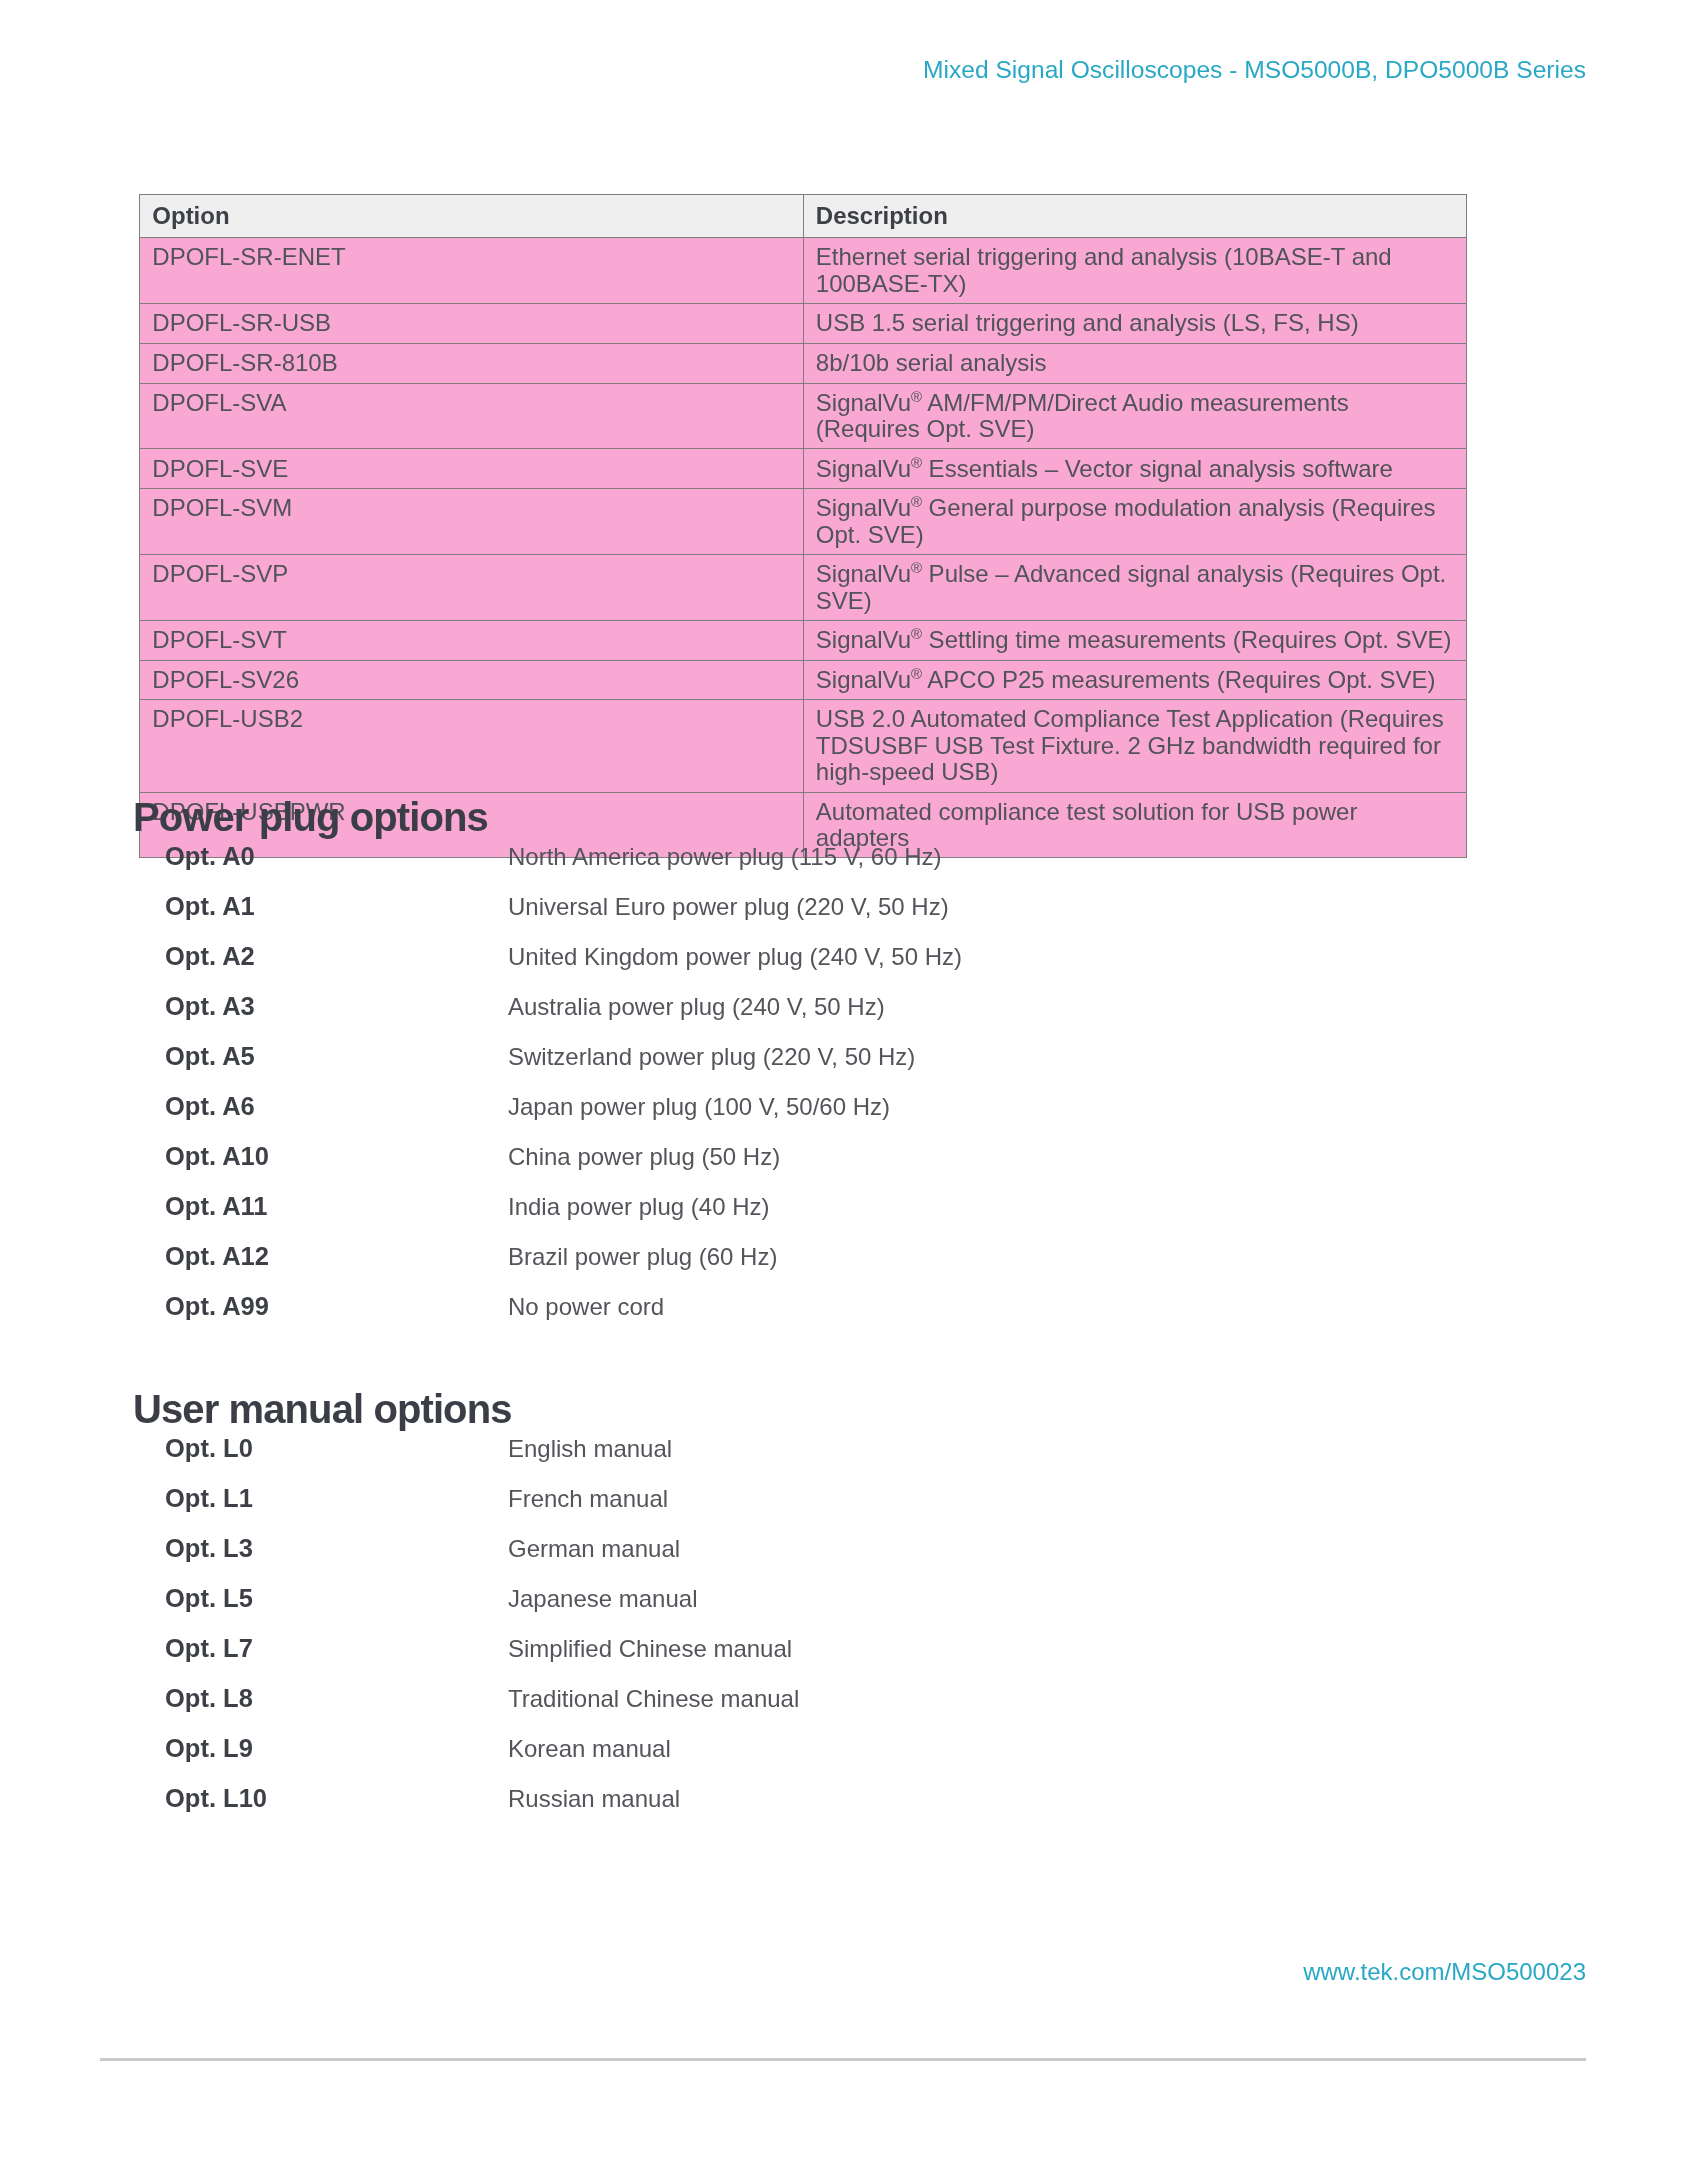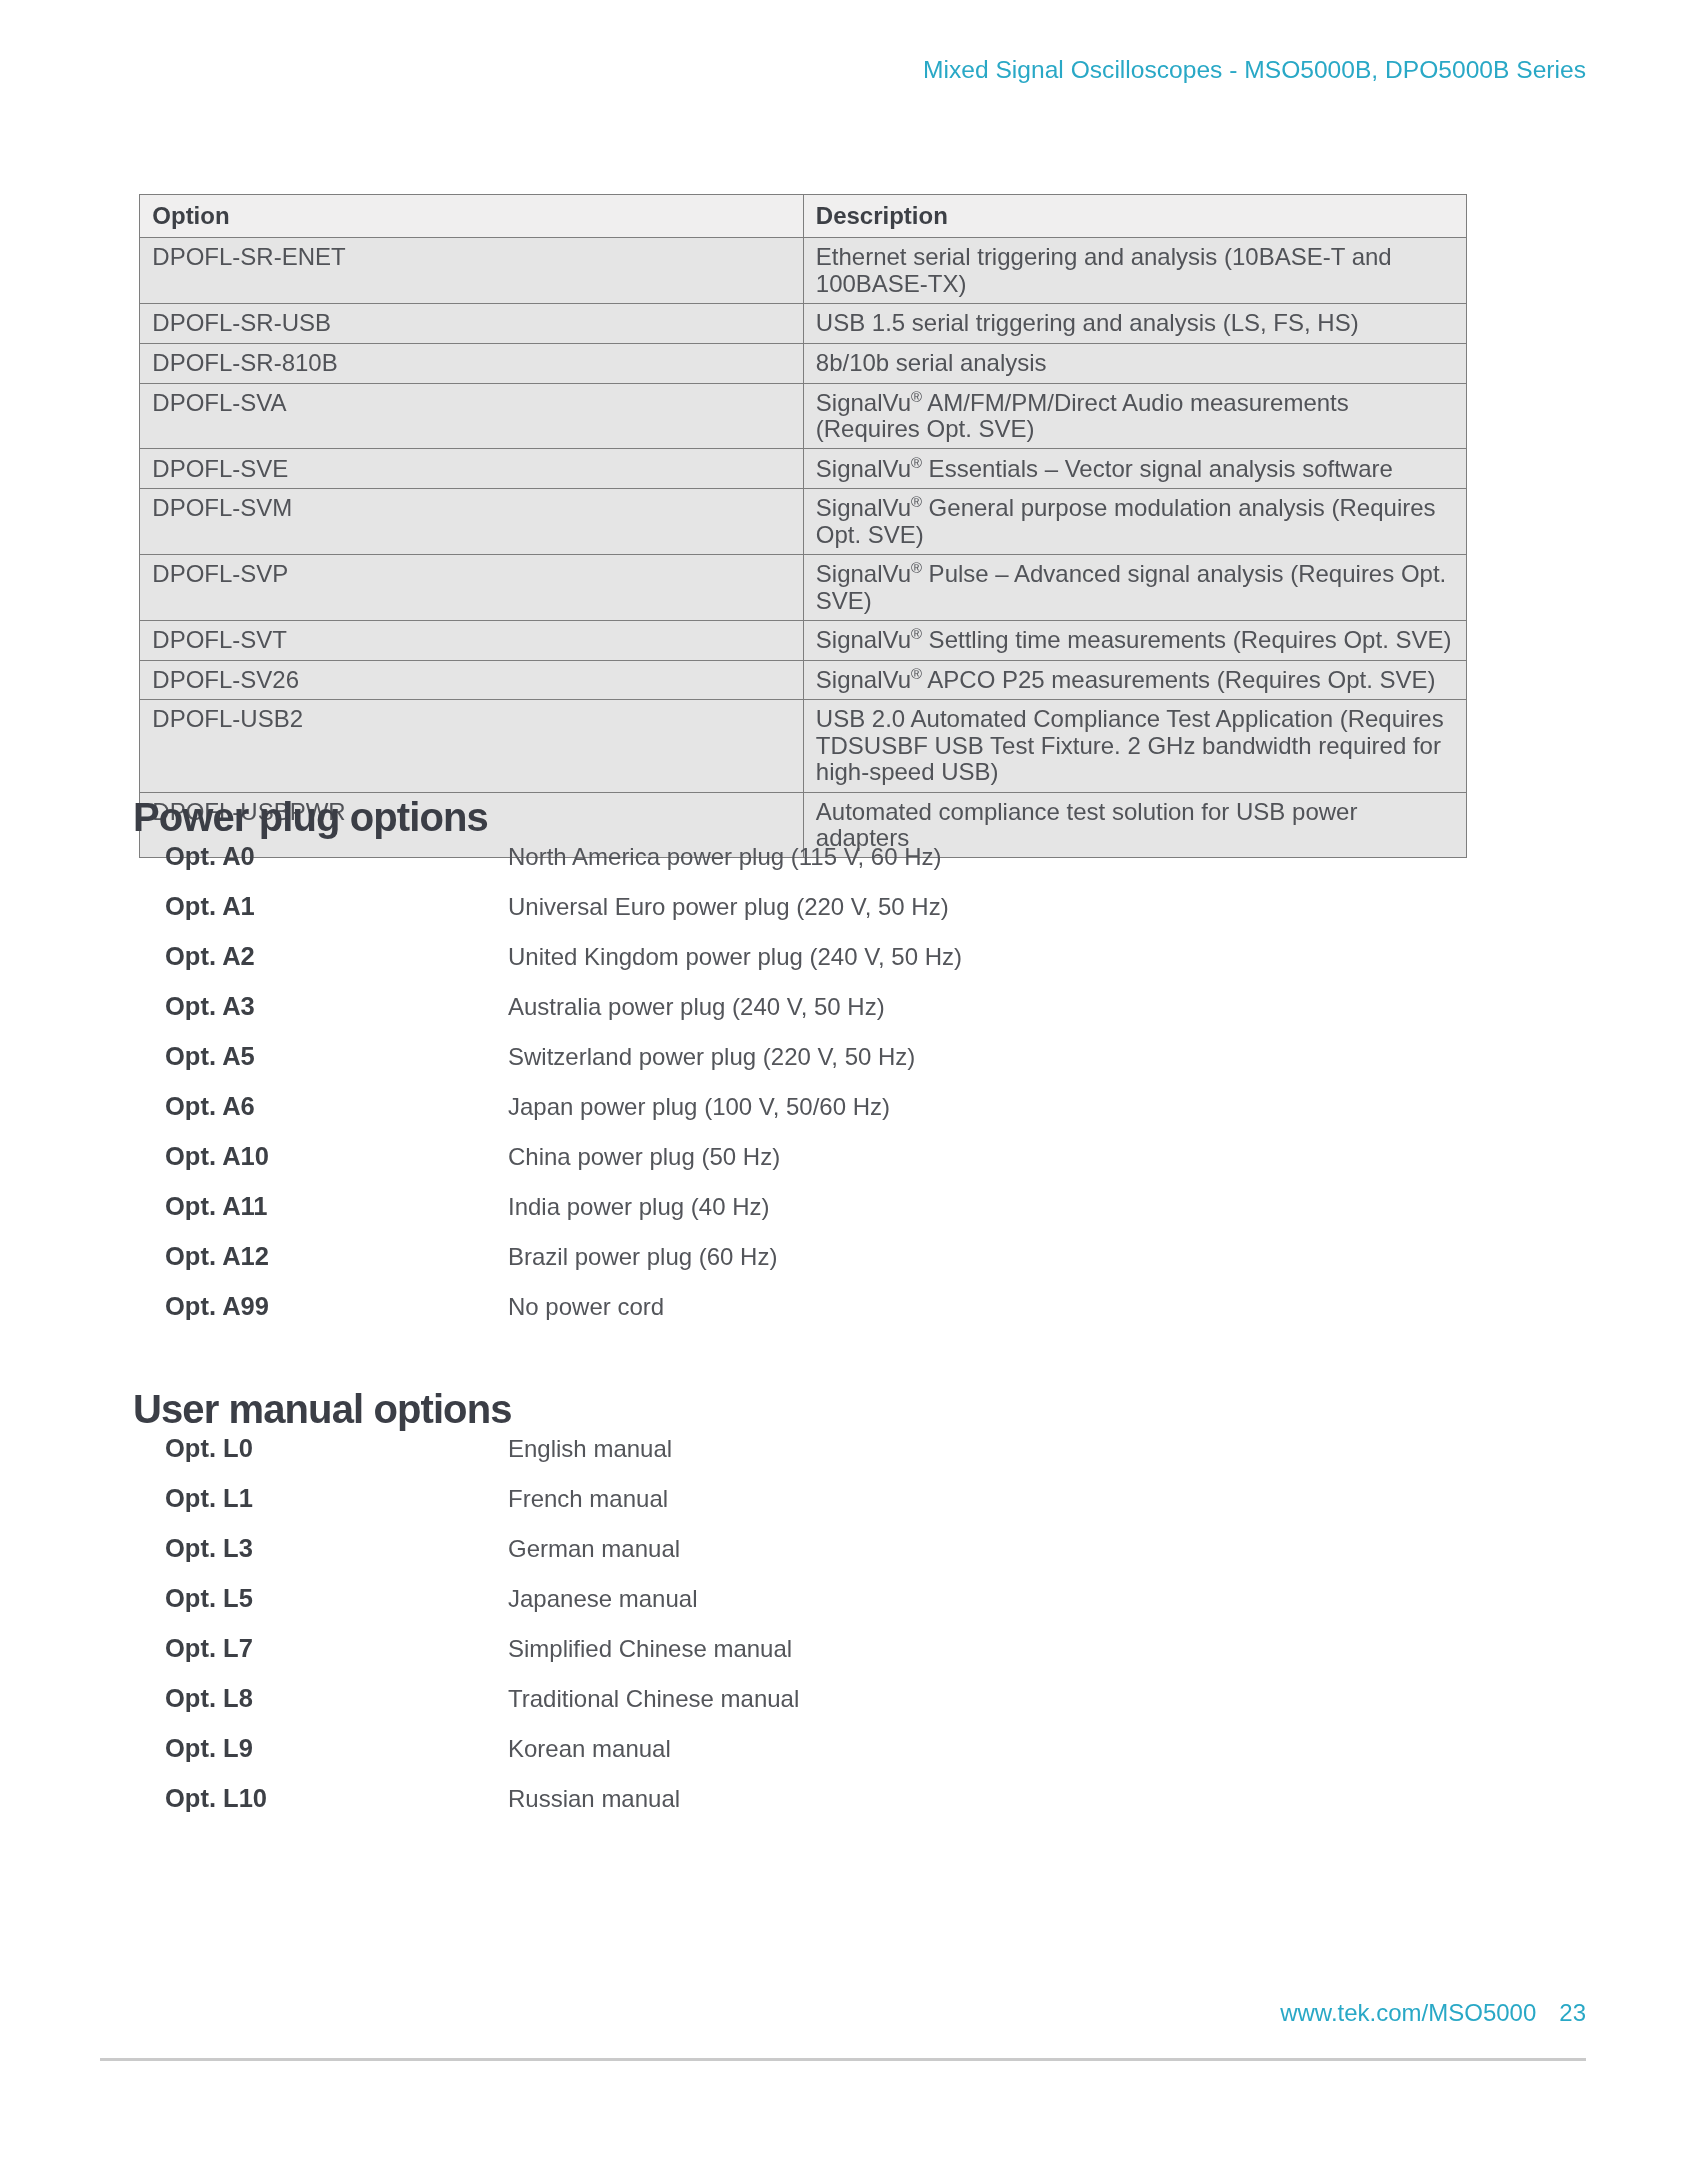--- a/index.html
+++ b/index.html
@@ -28,21 +28,21 @@
   table.options th,table.options td{
     border:1.3px solid var(--table-border);
     text-align:left;vertical-align:top;
     font-size:24px;line-height:1.1;
   }
   table.options th{
     background:#f0efef;color:var(--bold-text);font-weight:bold;
     padding:8px 12.3px 8px 12.3px;
   }
   table.options td{
-    color:#515358;padding:6.1px 14px 6.1px 12.3px;background:#e5e5e5;
+    color:#515358;padding:6.1px 14px 6.1px 12.3px;background:#f9a8d4;
   }
   table.options td.col-option{width:338px;padding-left:12.3px;}
   sup{font-size:0.62em;line-height:0;vertical-align:super;}
   h2.section-heading{
     position:absolute;left:117px;margin:16px;line-height:1;
     font-size:40px;font-weight:bold;letter-spacing:-0.9px;color:var(--heading);
     white-space:nowrap;
   }
   #power-heading{top:781px;}
   #manual-heading{top:1373px;}
@@ -53,22 +53,22 @@
   .opt-code{
     width:343px;flex:0 0 343px;
     font-size:25.5px;font-weight:bold;color:var(--bold-text);line-height:1;margin-left:25px;
   }
   .opt-desc{font-size:24px;color:var(--body);line-height:1.05;}
   .footer-rule{
     position:absolute;left:100px;top:2058px;width:1486px;height:2.6px;
     background:#cacaca;
   }
   .footer{
-    position:absolute;top:2000px;right:99px;line-height:1.1;
-    font-size:24px;color:var(--accent);display:flex;gap:23px;align-items:baseline;
+    position:absolute;top:1959px;right:99px;line-height:1.1;
+    font-size:24px;color:var(--accent);display:flex;align-items:baseline;
     white-space:nowrap;
   }
   .footer a{color:var(--accent);text-decoration:none;}
 </style>
 </head>
 <body>
 
 <div class="page-title">Mixed Signal Oscilloscopes - MSO5000B, DPO5000B Series</div>
 
 <table class="options">

